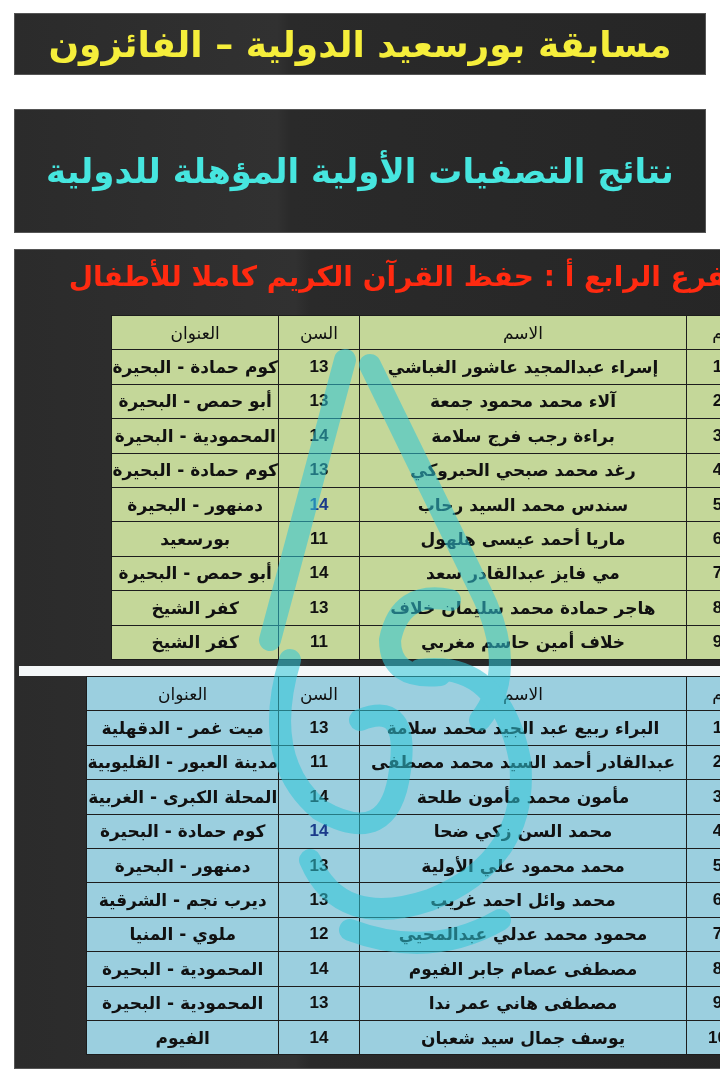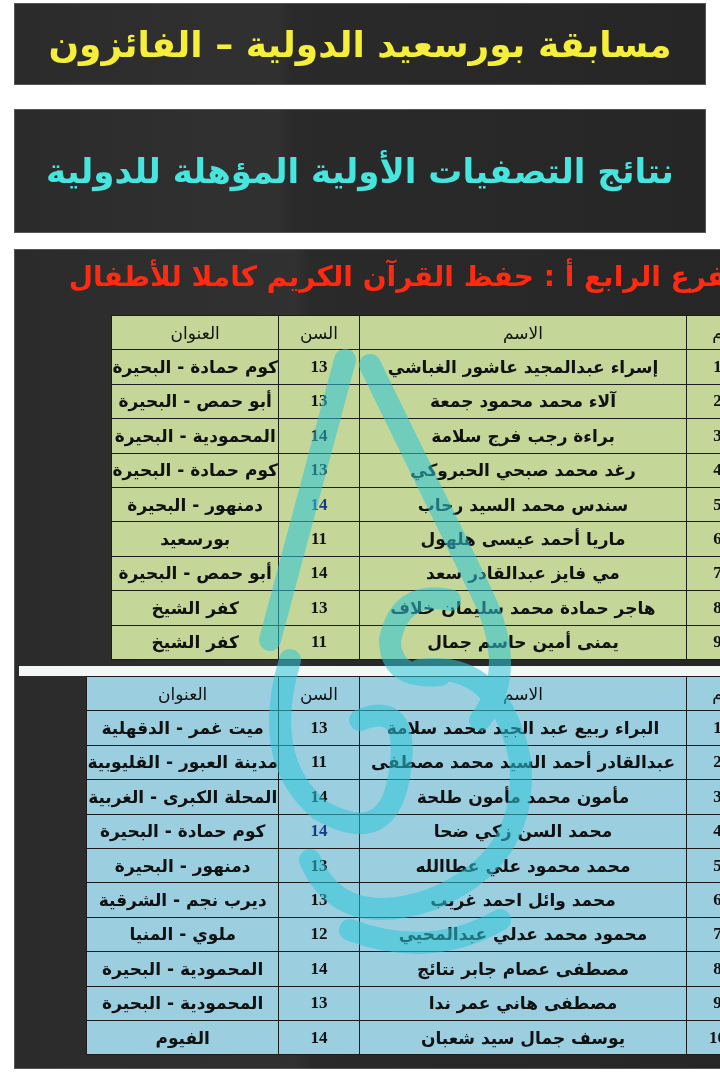--- a/index.html
+++ b/index.html
@@ -1,32 +1,32 @@
 <!DOCTYPE html>
 <html><head>
 <meta charset="utf-8">
 <style>
   html,body{margin:0;padding:0;}
   body{width:720px;height:1080px;background:#ffffff;position:relative;overflow:hidden;font-family:"DejaVu Sans",sans-serif;direction:rtl;}
   .banner{position:absolute;left:15px;width:690px;background:linear-gradient(90deg,#2b2b2b 0%,#313131 38%,#2a2a2a 40%,#262626 100%);box-shadow:0 0 0 1px #555;}
-  .b1{top:4px;height:80px;display:flex;align-items:center;justify-content:center;}
+  .b1{top:14px;height:60px;display:flex;align-items:center;justify-content:center;}
   .b1 span{color:#f5ee3b;font-size:36px;font-weight:bold;letter-spacing:0;}
   .b2{top:110px;height:122px;display:flex;flex-direction:column;align-items:center;justify-content:center;}
   .b2 .l1{color:#46e6df;font-size:34px;font-weight:bold;line-height:44px;}
   .b2 .l2{color:#46e6df;font-size:34px;font-weight:bold;line-height:44px;}
   .b3{top:250px;height:818px;padding-left:48px;}
   .b3 .heading{height:52px;display:flex;align-items:center;justify-content:center;color:#ff2a10;font-size:28px;font-weight:bold;}
   .tbl{position:absolute;left:4px;right:4px;border-collapse:collapse;table-layout:fixed;font-size:17px;font-weight:bold;color:#111;}
   .tbl td{border:1.5px solid #1d1d1d;text-align:center;height:33.4px;padding:0;}
   .t1{top:65px;}
   .t2{top:426px;}
   .t1 td{background:#c4d799;}
   .t2 td{background:#9bcfdf;}
   .sep{position:absolute;left:4px;right:4px;top:416px;height:10px;background:#f4f7f8;}
-  .num{font-family:Liberation Serif, serif;font-weight:bold;}
+  .num{font-family:Liberation Sans, sans-serif;font-weight:bold;}
   .hdr td{font-weight:normal;}
   .watermark{position:absolute;left:250px;top:340px;width:330px;height:620px;pointer-events:none;opacity:0.55;}
   .blue-age{color:#1a3a8a;}
 </style>
 </head>
 <body>
 
 <div class="banner b1">
   <span>مسابقة بورسعيد الدولية – الفائزون</span>
 </div>
@@ -95,21 +95,21 @@
           <td>أبو حمص - البحيرة</td>
         </tr>
     <tr>
           <td class="num">8</td>
           <td>هاجر حمادة محمد سليمان خلاف</td>
           <td class="num">13</td>
           <td>كفر الشيخ</td>
         </tr>
     <tr>
           <td class="num">9</td>
-          <td>يمنى أمين حاسم جمال</td>
+          <td>خلاف أمين حاسم مغربي</td>
           <td class="num">11</td>
           <td>كفر الشيخ</td>
         </tr>
   </tbody>
     </table>
 
   <div class="sep"></div>
 
   <table class="tbl t2">
     <colgroup>
@@ -144,39 +144,39 @@
           <td>المحلة الكبرى - الغربية</td>
         </tr>
     <tr>
           <td class="num">4</td>
           <td>محمد السن زكي ضحا</td>
           <td class="num blue-age">14</td>
           <td>كوم حمادة - البحيرة</td>
         </tr>
     <tr>
           <td class="num">5</td>
-          <td>محمد محمود علي عطاالله</td>
+          <td>محمد محمود علي الأولية</td>
           <td class="num">13</td>
           <td>دمنهور - البحيرة</td>
         </tr>
     <tr>
           <td class="num">6</td>
           <td>محمد وائل احمد غريب</td>
           <td class="num">13</td>
           <td>ديرب نجم - الشرقية</td>
         </tr>
     <tr>
           <td class="num">7</td>
           <td>محمود محمد عدلي عبدالمحيي</td>
           <td class="num">12</td>
           <td>ملوي - المنيا</td>
         </tr>
     <tr>
           <td class="num">8</td>
-          <td>مصطفى عصام جابر نتائج</td>
+          <td>مصطفى عصام جابر الفيوم</td>
           <td class="num">14</td>
           <td>المحمودية - البحيرة</td>
         </tr>
     <tr>
           <td class="num">9</td>
           <td>مصطفى هاني عمر ندا</td>
           <td class="num">13</td>
           <td>المحمودية - البحيرة</td>
         </tr>
     <tr>

